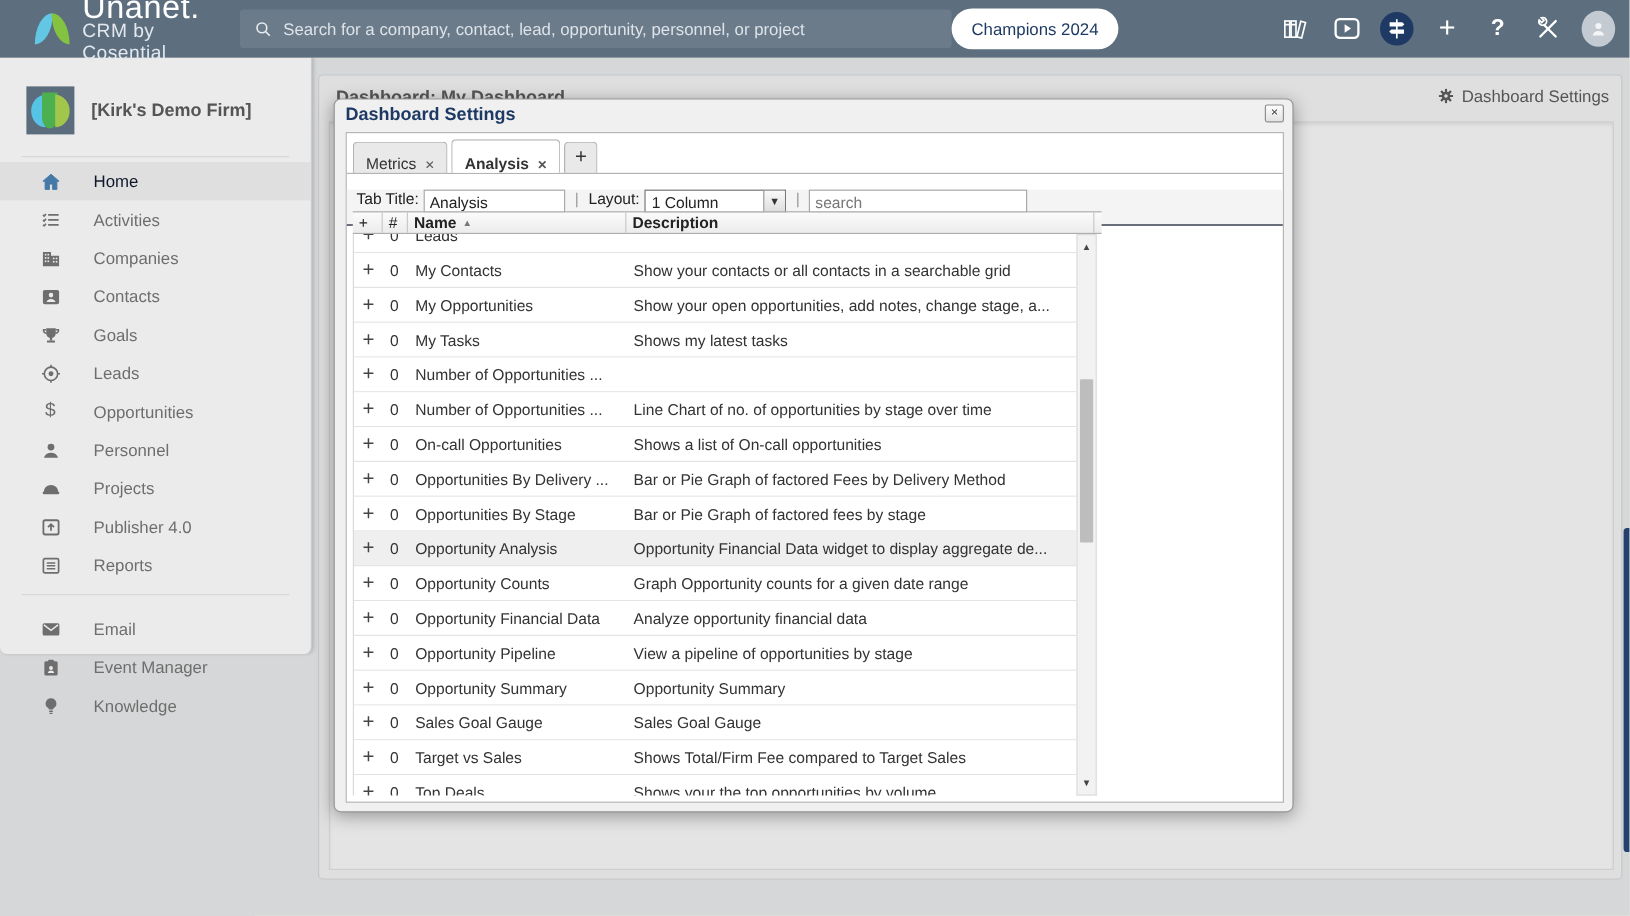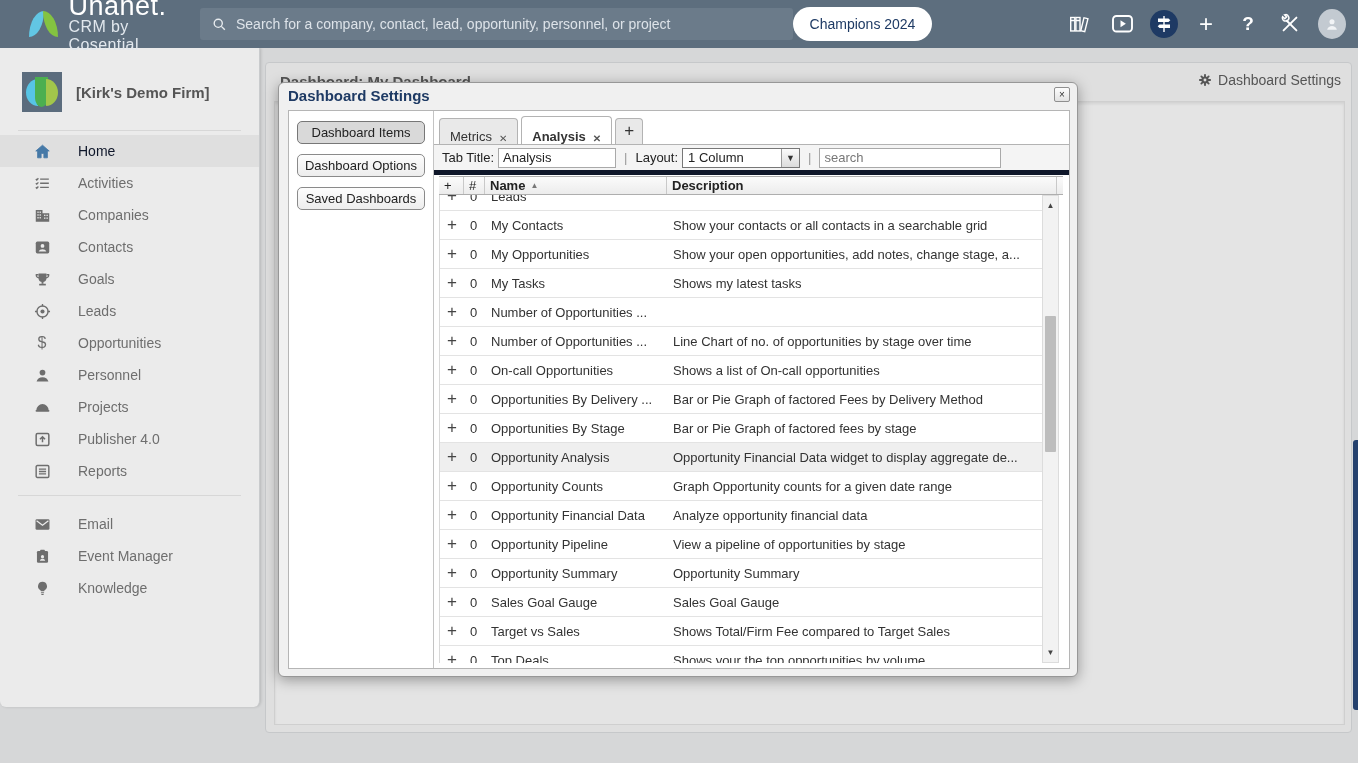--- a/index.html
+++ b/index.html
@@ -22,21 +22,21 @@
   .pill-btn { position:absolute; left:793px; top:7px; width:139px; height:34px; background:#fff; border:none; border-radius:17px; color:#1e3a64; font-size:14px; font-family:"Liberation Sans",sans-serif; cursor:pointer; }
   .top-icons { position:absolute; right:12px; top:0; height:48px; display:flex; align-items:center; gap:14px; }
   .tico { width:28px; height:28px; display:flex; align-items:center; justify-content:center; color:#fff; cursor:pointer; }
   .tico svg { display:block; }
   .tico-circle { width:28px; height:28px; border-radius:50%; background:#1e3a64; }
   .tico-plus { font-size:24px; font-weight:300; line-height:24px; }
   .tico-q { font-size:19px; font-weight:700; }
   .avatar-circle { width:30px; height:30px; border-radius:50%; background:#c3cad1; display:flex; align-items:center; justify-content:center; }
 
   
-  .sidebar { position:absolute; left:0; top:48px; width:260px; height:659px; background:#ebebeb; border-right:1px solid #c9cbcd; border-radius:0 0 6px 6px; box-shadow:1px 0 3px rgba(0,0,0,.15); z-index:10; }
+  .sidebar { position:absolute; left:0; top:48px; width:260px; height:497px; background:#ebebeb; border-right:1px solid #c9cbcd; border-radius:0 0 6px 6px; box-shadow:1px 0 3px rgba(0,0,0,.15); z-index:10; }
   .firm { display:flex; align-items:center; padding:24px 0 18px 22px; }
   .firm-logo { width:40px; height:40px; background:#5b6c7d; position:relative; overflow:hidden; margin-right:14px; }
   .fleaf { position:absolute; top:7px; width:12px; height:27px; }
   .fleaf1 { left:4px; background:#57c4e5; border-radius:100% 0 0 100% / 50% 0 0 50%; }
   .fleaf2 { left:13px; background:#4caf50; border-radius:0 0 100% 100% / 0 0 60% 60%; top:5px; height:30px; width:13px; }
   .fleaf3 { left:24px; background:#a2c64b; border-radius:0 100% 100% 0 / 0 50% 50% 0; }
   .firm-name { font-size:15px; font-weight:700; color:#555; }
   .side-div { border-top:1px solid #d7d7d7; margin:0 18px; }
   .nav { padding-top:4px; }
   .nav-item { display:flex; align-items:center; height:32px; padding-left:32px; cursor:pointer; color:#6e6e6e; font-size:14px; }
@@ -59,21 +59,21 @@
   .mleft { width:145px; border-right:1px solid #c4c4c4; padding:10px 8px; display:flex; flex-direction:column; gap:10px; }
   .mbtn { height:23px; border:1px solid #8a8a8a; border-radius:5px; background:linear-gradient(#fdfdfd,#ededed); font-size:13px; color:#222; font-family:"Liberation Sans",sans-serif; cursor:pointer; }
   .mbtn.active { background:#d9d9d9; border-color:#777; }
   .mright { flex:1; position:relative; }
   .tabs { position:absolute; left:5px; top:6px; height:27px; display:flex; align-items:flex-end; }
   .tab { height:26px; display:flex; align-items:flex-end; gap:7px; padding:0 10px; border:1px solid #b3b3b3; border-bottom:none; border-radius:4px 4px 0 0; background:#e9e9e9; font-size:13px; color:#333; margin-right:3px; cursor:pointer; }
   .tab.active { background:#fff; font-weight:700; height:28px; position:relative; z-index:2; }
   .tab .tab-x { font-size:10px; color:#555; cursor:pointer; margin-top:-6px; }
   .tab-add { width:28px; height:26px; border:1px solid #b3b3b3; border-bottom:none; border-radius:4px 4px 0 0; background:#e9e9e9; font-size:17px; color:#333; cursor:pointer; line-height:24px; text-align:center; }
   .tabbar-line { position:absolute; left:0; top:33px; width:100%; border-top:1px solid #b3b3b3; }
-  .formrow { position:absolute; left:0; top:34px; width:100%; height:30px; background:#f4f4f4; border-bottom:5px solid #0f172a; display:flex; align-items:center; font-size:13px; color:#222; padding-left:8px; }
+  .formrow { position:absolute; left:0; top:47px; width:100%; height:30px; background:#f4f4f4; border-bottom:1px solid #0f172a; display:flex; font-size:13px; color:#222; padding-left:8px; }
   .formrow label { margin-right:4px; }
   .inp { height:20px; border:1px solid #a9a9a9; background:#fff; font-size:13px; padding:0 4px; font-family:"Liberation Sans",sans-serif; color:#222; }
   .inp-tabtitle { width:118px; }
   .sep { color:#999; margin:0 8px; }
   .select { width:118px; height:20px; border:1px solid #777; background:#fff; display:flex; align-items:center; justify-content:space-between; font-size:13px; padding-left:5px; cursor:pointer; }
   .select .sel-btn { width:18px; height:18px; background:linear-gradient(#fafafa,#dcdcdc); border-left:1px solid #999; font-size:9px; color:#333; display:flex; align-items:center; justify-content:center; }
   .inp-search { width:182px; }
   .inp-search::placeholder { color:#777; opacity:1; }
 
   
@@ -351,25 +351,20 @@
     </span>
     <span>Dashboard Settings</span>
   </div>
   <div class="inner-panel"></div>
 </main>
 
 <div class="modal">
   <div class="modal-title">Dashboard Settings</div>
   <button class="modal-close">×</button>
   <div class="modal-body">
-    <div class="mleft" id="modal-nav-buttons">
-        <button class="mbtn active">Dashboard Items</button>
-        <button class="mbtn">Dashboard Options</button>
-        <button class="mbtn">Saved Dashboards</button>
-      </div>
     <div class="mright">
       <div class="tabs" id="modal-tabs">
           <div class="tab">
             <span>Metrics</span>
             <span class="tab-x">✕</span>
           </div>
           <div class="tab active">
             <span>Analysis</span>
             <span class="tab-x">✕</span>
           </div>

